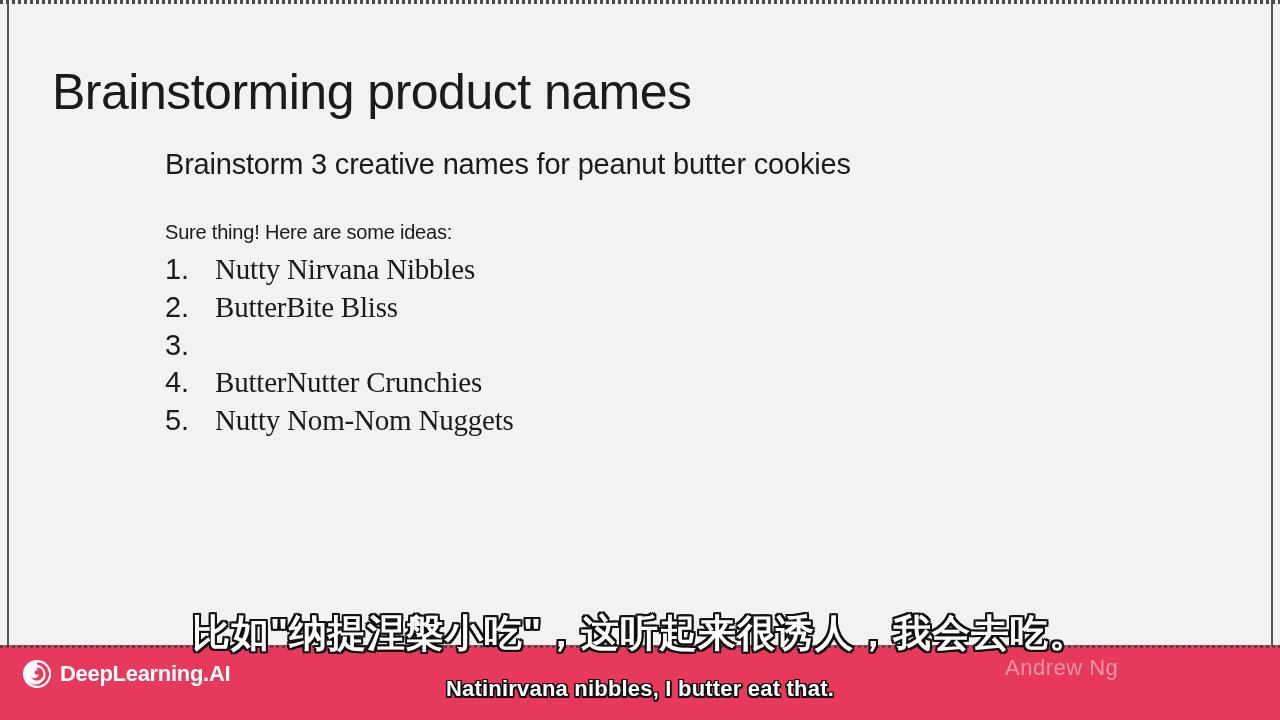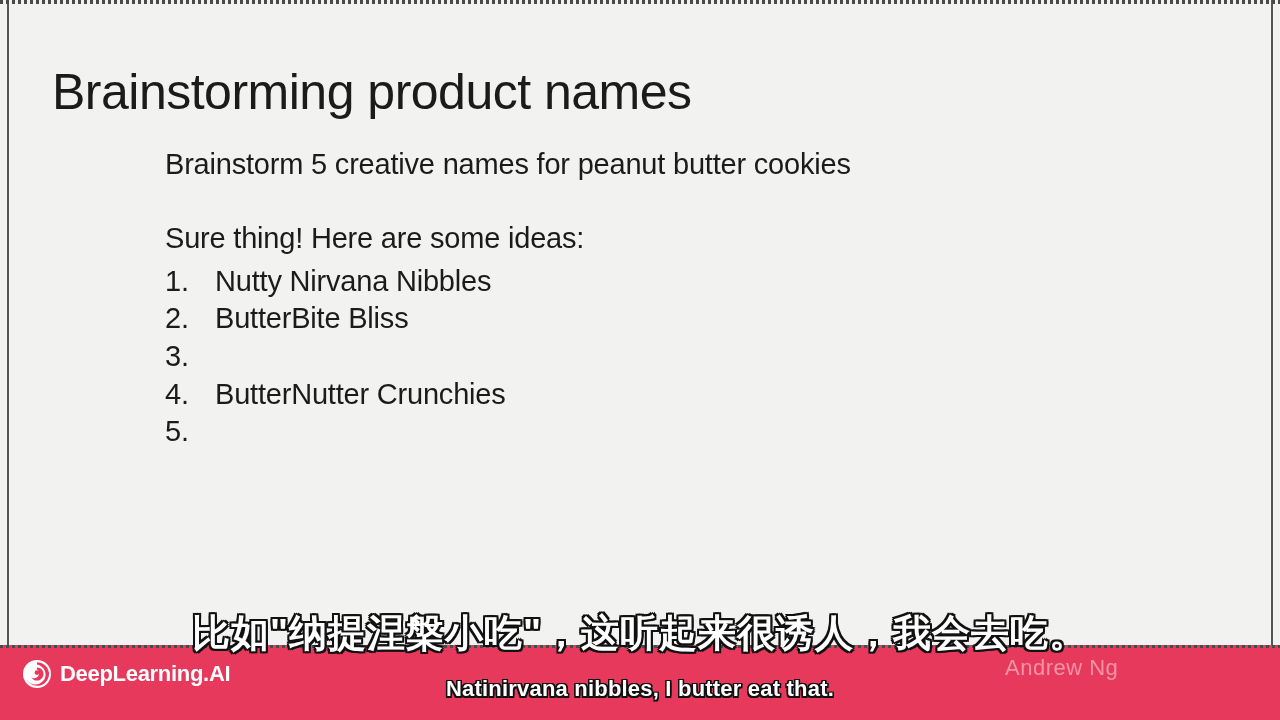--- a/index.html
+++ b/index.html
@@ -88,21 +88,21 @@
   .prompt-line {
     font-size: 29px;
     line-height: 1.25;
     color: #1b1b1b;
     letter-spacing: -0.2px;
     margin: 0 0 38px 0;
     white-space: nowrap;
   }
 
   .answer-intro {
-    font-size: 29px;
+    font-size: 20px;
     line-height: 1.25;
     color: #1b1b1b;
     letter-spacing: -0.2px;
     margin: 0 0 6px 0;
     white-space: nowrap;
   }
 
   .idea-list {
     list-style: none;
     margin: 0;
@@ -117,20 +117,21 @@
     letter-spacing: -0.2px;
     white-space: nowrap;
   }
   .idea-num {
     width: 50px;
     flex: 0 0 50px;
     color: #1b1b1b;
   }
   .idea-text {
     color: #1b1b1b;
+    font-family: Liberation Serif, serif;
   }
 
   
   .bottom-bar {
     position: absolute;
     left: 0;
     top: 645px;
     width: 1280px;
     height: 75px;
     background: #e6395b;
@@ -244,21 +245,21 @@
   <div class="slide">
 
     <div class="frame-top-dots"></div>
     <div class="frame-rule-left"></div>
     <div class="frame-rule-right"></div>
 
     <h1 class="slide-title">Brainstorming product names</h1>
 
     <div class="body-block">
 
-      <p class="prompt-line">Brainstorm 5 creative names for peanut butter cookies</p>
+      <p class="prompt-line">Brainstorm 3 creative names for peanut butter cookies</p>
 
       <p class="answer-intro">Sure thing! Here are some ideas:</p>
 
       <ol class="idea-list">
         <li class="idea-item">
           <span class="idea-num">1.</span>
           <span class="idea-text">Nutty Nirvana Nibbles</span>
         </li>
         <li class="idea-item">
           <span class="idea-num">2.</span>
@@ -266,20 +267,21 @@
         </li>
         <li class="idea-item">
           <span class="idea-num">3.</span>
         </li>
         <li class="idea-item">
           <span class="idea-num">4.</span>
           <span class="idea-text">ButterNutter Crunchies</span>
         </li>
         <li class="idea-item">
           <span class="idea-num">5.</span>
+          <span class="idea-text">Nutty Nom-Nom Nuggets</span>
         </li>
       </ol>
 
     </div>
   </div>
 
   <div class="bottom-bar">
     <div class="bar-top-dots"></div>
 
     <div class="brand">

